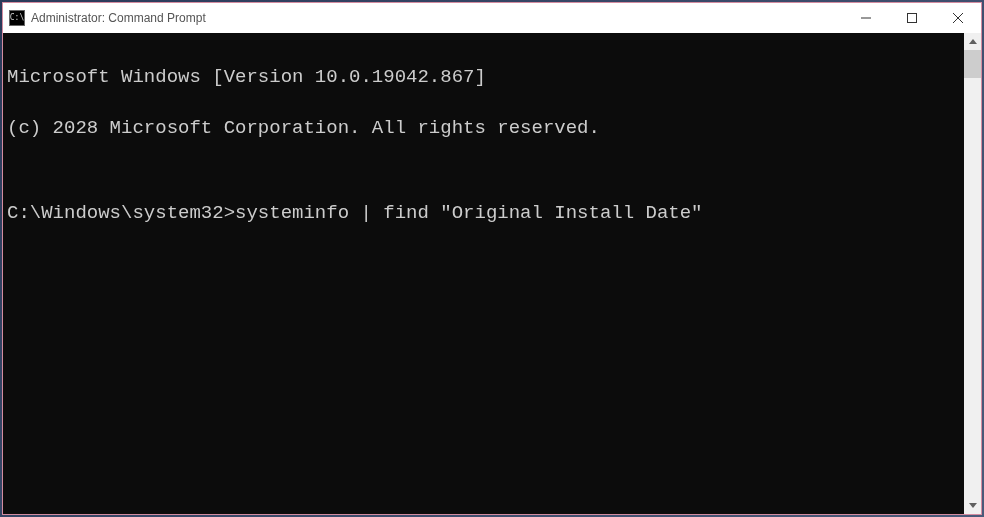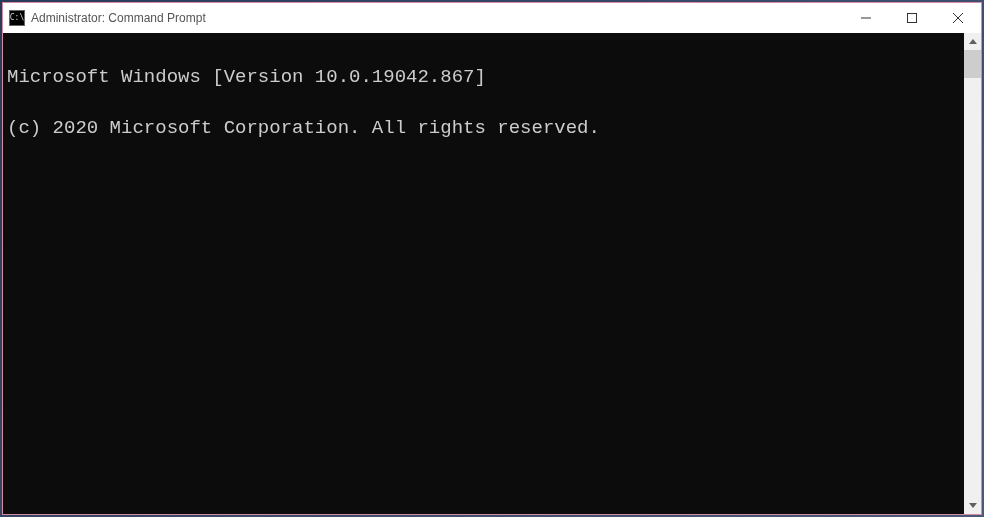--- a/index.html
+++ b/index.html
@@ -148,22 +148,23 @@
         <svg width="10" height="10" viewBox="0 0 10 10">
             <line x1="0" y1="0" x2="10" y2="10" stroke="#333" stroke-width="1"></line>
             <line x1="10" y1="0" x2="0" y2="10" stroke="#333" stroke-width="1"></line>
           </svg>
       </div>
     </div>
   </div>
   <div class="console-area">
     <div class="console">
       <span class="line">Microsoft Windows [Version 10.0.19042.867]</span>
-      <span class="line">(c) 2020 Microsoft Corporation. All rights reserved.</span>
+      <span class="line">(c) 2028 Microsoft Corporation. All rights reserved.</span>
       <span class="line"></span>
+      <span class="line">C:\Windows\system32&gt;systeminfo | find "Original Install Date"</span>
     </div>
     <div class="scrollbar">
       <div class="scroll-arrow up">
         <svg width="8" height="5" viewBox="0 0 8 5">
             <polygon points="4,0 8,5 0,5" fill="#606060"></polygon>
           </svg>
       </div>
       <div class="scroll-thumb"></div>
       <div class="scroll-arrow down">
         <svg width="8" height="5" viewBox="0 0 8 5">

